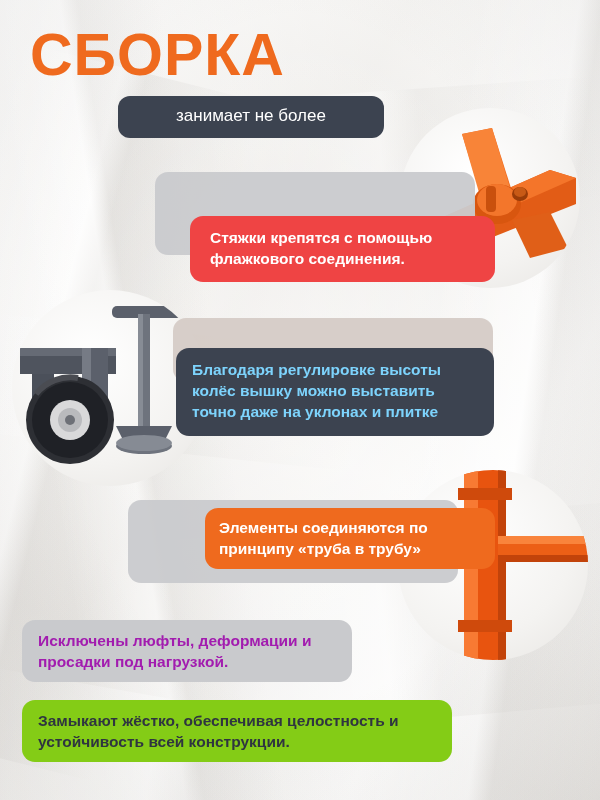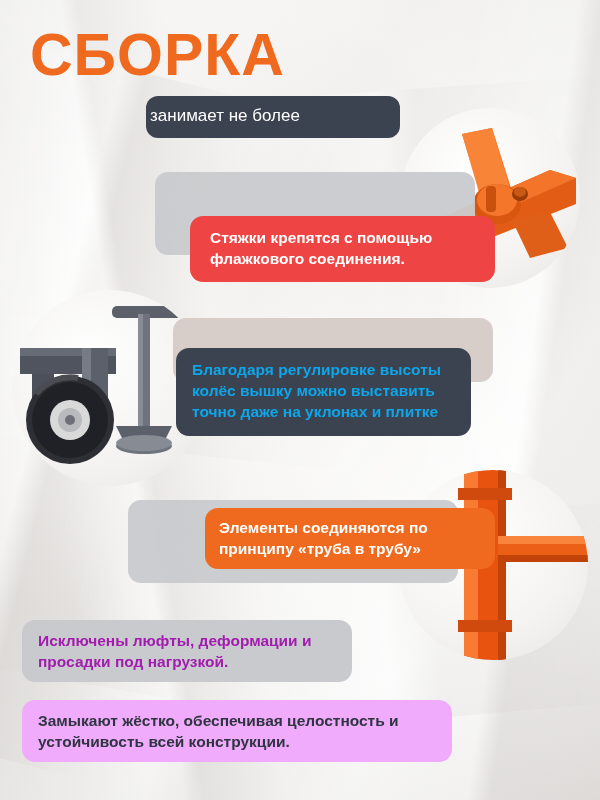--- a/index.html
+++ b/index.html
@@ -57,26 +57,25 @@
     font-weight: bold;
     color: #ef6a1e;
     letter-spacing: 1px;
     text-transform: uppercase;
   }
   .subtitle-box {
     position: absolute;
     left: 118px;
     top: 96px;
     width: 234px;
-    padding: 9px 16px 12px 4px;
+    padding: 9px 16px 12px 16px;
     background: #3c4350;
     border-radius: 12px;
     color: #ffffff;
-    text-align: left;
-    margin-left: 28px;
+    text-align: center;
   }
   .subtitle-small {
     font-size: 17px;
     line-height: 21px;
     font-weight: normal;
   }
   .subtitle-big {
     font-size: 30px;
     line-height: 33px;
     font-weight: bold;
@@ -106,23 +105,23 @@
     color: #ffffff;
     padding: 11px 20px;
   }
   
   .b2-back {
     left: 173px; top: 318px; width: 320px; height: 64px;
     background: #d5cbc6;
     opacity: .95;
   }
   .b2-front {
-    left: 176px; top: 348px; width: 295px; height: 88px;
+    left: 176px; top: 348px; width: 318px; height: 88px;
     background: #3c4350;
-    color: #0ea5e9;
+    color: #7dd3fc;
     padding: 11px 16px;
   }
   
   .b3-back {
     left: 128px; top: 500px; width: 330px; height: 83px;
     background: #c9cacd;
     opacity: .95;
   }
   .b3-front {
     left: 205px; top: 508px; width: 290px; height: 61px;
@@ -132,21 +131,21 @@
   }
   
   .b4 {
     left: 22px; top: 620px; width: 330px; height: 62px;
     background: #c9cacd;
     color: #a21caf;
     padding: 10px 16px;
   }
   .b5 {
     left: 22px; top: 700px; width: 430px; height: 62px;
-    background: #f0abfc;
+    background: #84cc16;
     color: #2f3540;
     padding: 10px 16px;
   }
 
   
   .photo {
     position: absolute;
     border-radius: 50%;
     overflow: hidden;
   }

